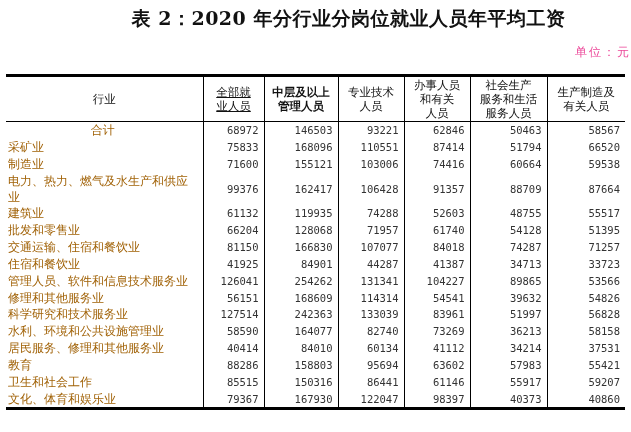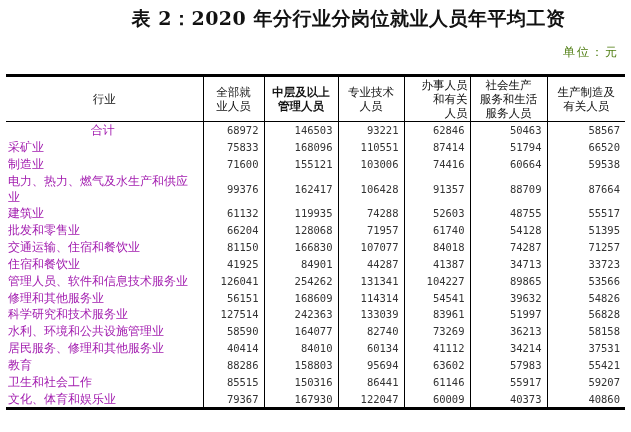--- a/index.html
+++ b/index.html
@@ -8,22 +8,22 @@
       font-family: "DejaVu Sans", "Liberation Sans", sans-serif;
       color: #111;
     }
     .title {
       position: absolute; top: 5px; left: 0; width: 631px;
       text-align: center;
       font-family: "DejaVu Serif", "Liberation Serif", serif;
       font-weight: bold; font-size: 19px; line-height: 26px; letter-spacing: 0.5px; padding-left: 33px;
     }
     .unit {
-      position: absolute; top: 44px; right: 12px;
-      font-size: 12px; letter-spacing: 2px; color: #4d7c0f;
+      position: absolute; top: 44px; right: 0;
+      font-size: 12px; letter-spacing: 2px; color: #ec4899;
     }
     table.wage {
       position: absolute; top: 74px; left: 6px; width: 619px;
       border-collapse: collapse; table-layout: fixed;
       font-size: 11px;
     }
     table.wage thead tr { border-top: 3px solid #000; border-bottom: 1px solid #000; }
     table.wage th {
       font-weight: normal; text-align: center; vertical-align: middle;
       line-height: 14px; height: 44px; padding: 0 2px;
@@ -33,21 +33,21 @@
     table.wage tbody tr:last-child { border-bottom: 3px solid #000; }
     table.wage td {
       height: 16.9px; padding: 0 5px 0 2px; line-height: 16px;
       border-left: 1px solid #000; text-align: right;
       font-family: "DejaVu Sans Mono", "Liberation Mono", monospace;
       font-size: 10.5px; color: #333;
     }
     table.wage td.ind {
       border-left: none; text-align: left; padding-left: 2px;
       font-family: "DejaVu Sans", "Liberation Sans", sans-serif;
-      font-size: 12px; color: #a21caf;
+      font-size: 12px; color: #a16207;
     }
     table.wage tr.total td.ind { text-align: center; }
     col.c0 { width: 197px; }
     col.c1 { width: 61px; }
     col.c2 { width: 74px; }
     col.c3 { width: 66px; }
     col.c4 { width: 66px; }
     col.c5 { width: 77px; }
     col.c6 { width: 78px; }
   </style>
@@ -63,27 +63,27 @@
       <col class="c1">
       <col class="c2">
       <col class="c3">
       <col class="c4">
       <col class="c5">
       <col class="c6">
   </colgroup>
   <thead>
     <tr id="header-row">
         <th style="white-space: pre-line;">行业</th>
-        <th style="white-space: pre-line;">全部就
+        <th style="white-space: pre-line; text-decoration: underline;">全部就
 业人员</th>
         <th style="white-space: pre-line; font-weight: bold;">中层及以上
 管理人员</th>
         <th style="white-space: pre-line;">专业技术
 人员</th>
-        <th style="white-space: pre-line; text-align: right;">办事人员
+        <th style="white-space: pre-line;">办事人员
 和有关
 人员</th>
         <th style="white-space: pre-line;">社会生产
 服务和生活
 服务人员</th>
         <th style="white-space: pre-line;">生产制造及
 有关人员</th>
       </tr>
   </thead>
   <tbody id="table-body">
@@ -220,18 +220,18 @@
         <td>86441</td>
         <td>61146</td>
         <td>55917</td>
         <td>59207</td>
       </tr>
       <tr>
         <td class="ind">文化、体育和娱乐业</td>
         <td>79367</td>
         <td>167930</td>
         <td>122047</td>
-        <td>60009</td>
+        <td>98397</td>
         <td>40373</td>
         <td>40860</td>
       </tr>
     </tbody>
 </table>
 
 </body></html>

